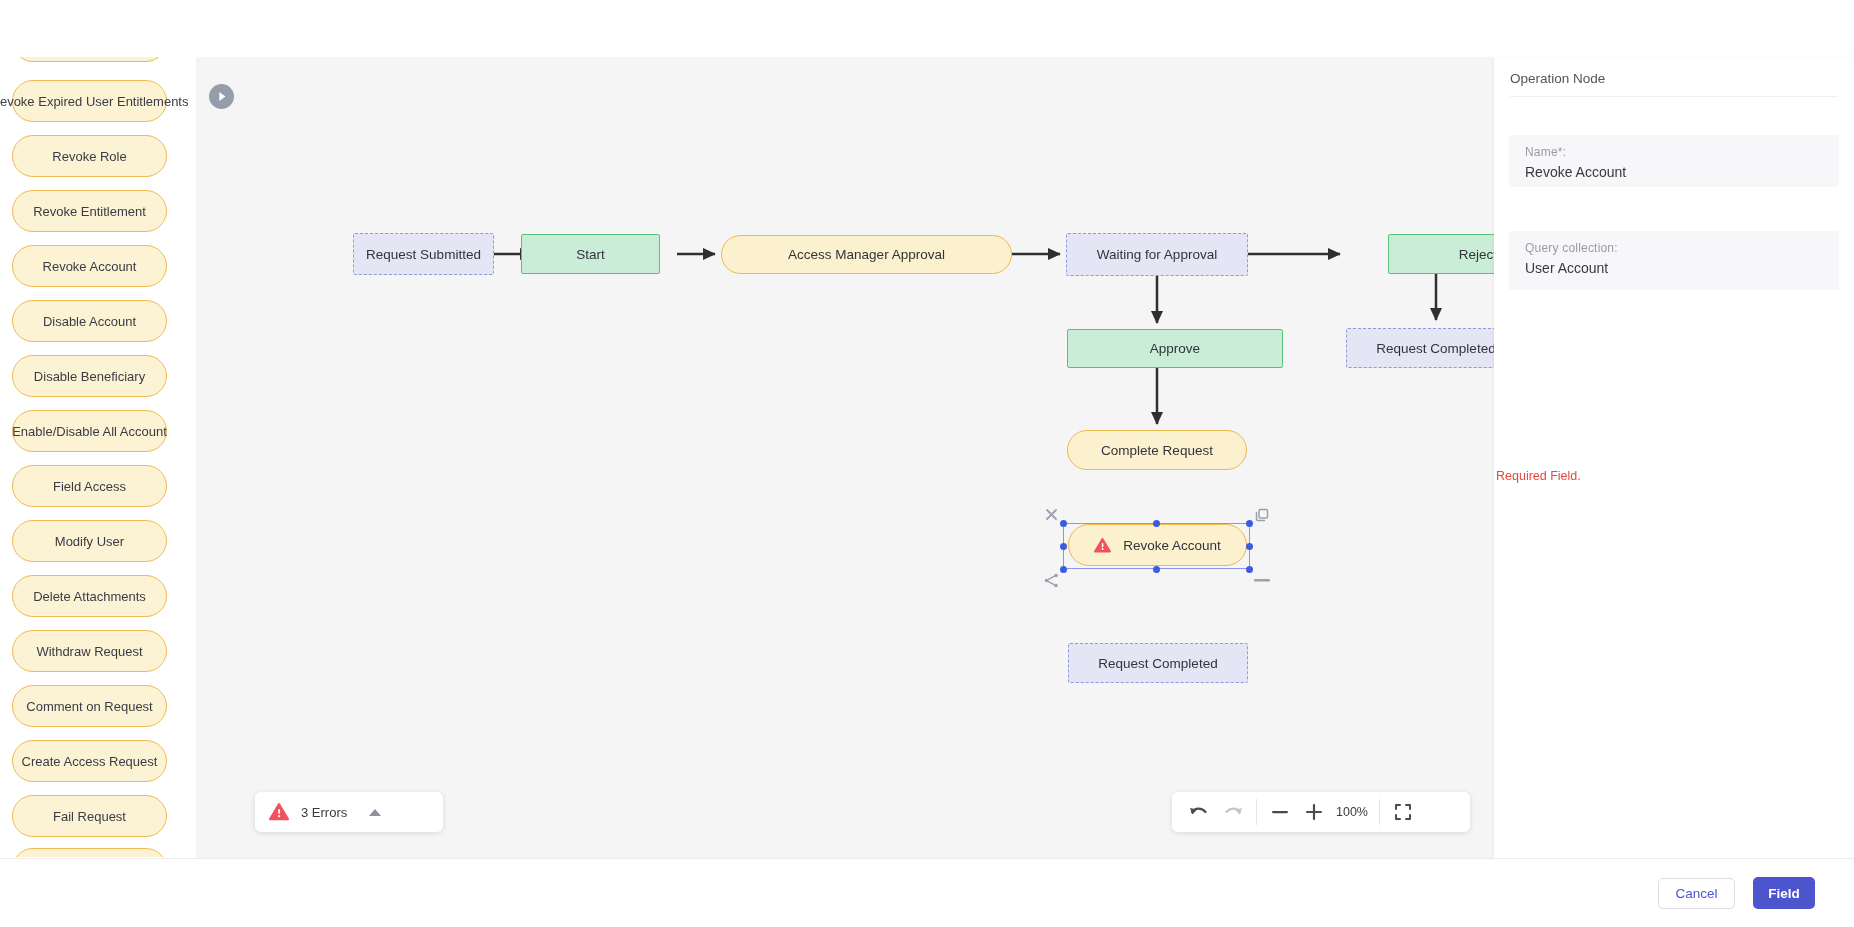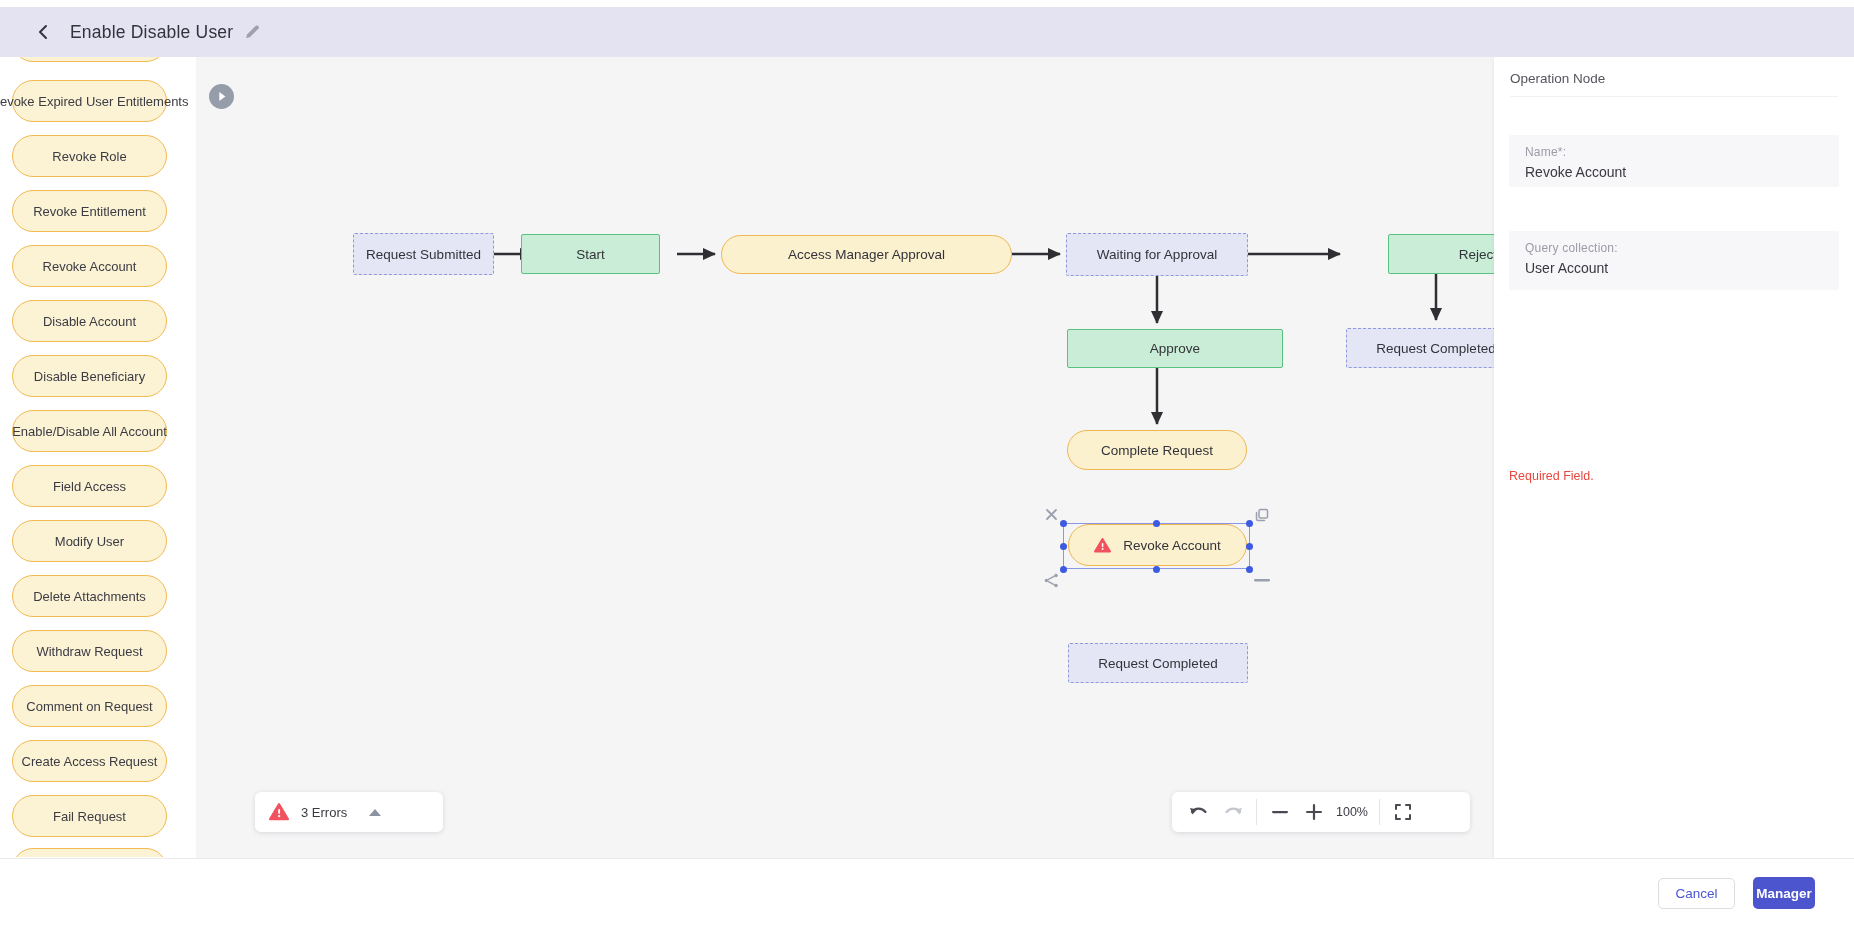--- a/index.html
+++ b/index.html
@@ -56,51 +56,38 @@
   .zoom-level { font-size:12.5px; color:#3a3a44; min-width:42px; text-align:center; }
 
   
   .panel { position:absolute; left:1494px; top:57px; width:360px; height:801px; background:#fff; z-index:2;
            box-shadow:-1px 0 3px rgba(60,60,90,.06); }
   .panel-head { margin:14px 16px 0 16px; padding-bottom:10px; border-bottom:1px solid #f0f0f4;
                 font-size:13.5px; color:#55555e; }
   .field-box { position:absolute; left:15px; width:330px; background:#f7f7f9; border-radius:2px; padding:10px 16px; cursor:text; }
   .field-label { font-size:12px; color:#9b9ba6; letter-spacing:.2px; }
   .field-value { font-size:14px; color:#38383f; margin-top:5px; }
-  .req-msg { position:absolute; left:15px; top:412px; font-size:12.5px; color:#e8473e; }
+  .req-msg { position:absolute; left:2px; top:412px; font-size:12.5px; color:#e8473e; }
 
   
   .footer { position:absolute; left:0; top:858px; width:100%; height:69px; background:#fff; border-top:1px solid #ebebee; z-index:6; }
   .btn-cancel { position:absolute; right:119px; top:19px; width:77px; height:31px; background:#fff;
                 border:1px solid #dcdce2; border-radius:5px; color:#4b55cf; font-size:13.5px; font-weight:400;
                 font-family:"Liberation Sans", sans-serif; cursor:pointer; }
   .btn-update { position:absolute; right:39px; top:18px; width:62px; height:32px; background:#4c55ce;
                 border:none; border-radius:5px; color:#fff; font-size:13.5px; font-weight:600;
                 font-family:"Liberation Sans", sans-serif; cursor:pointer; }
 </style>
 </head>
 <body>
 
 <div class="app">
 
   <div class="topstrip"></div>
 
-  <div class="header">
-    <button class="back-btn">
-      <svg width="14" height="16" viewBox="0 0 14 16">
-        <polyline points="10,2 4,8 10,14" fill="none" stroke="#33333d" stroke-width="2" stroke-linecap="round" stroke-linejoin="round"></polyline>
-      </svg>
-    </button>
-    <div class="page-title">Enable Disable User</div>
-    <button class="edit-btn">
-      <svg width="18" height="18" viewBox="0 0 18 18">
-        <path d="M3 15 L4 11.5 L12.5 3 C13.3 2.2 14.6 2.2 15.3 3 C16.1 3.8 16.1 5 15.3 5.8 L6.8 14.3 Z" fill="#a0a0ac"></path>
-      </svg>
-    </button>
-  </div>
 
   <div class="sidebar">
     <div class="pill" style="top:-37px"></div>
     <div class="pill" style="top:23px">Revoke Expired User Entitlements</div>
     <div class="pill" style="top:78px">Revoke Role</div>
     <div class="pill" style="top:133px">Revoke Entitlement</div>
     <div class="pill" style="top:188px">Revoke Account</div>
     <div class="pill" style="top:243px">Disable Account</div>
     <div class="pill" style="top:298px">Disable Beneficiary</div>
     <div class="pill" style="top:353px">Enable/Disable All Account</div>
@@ -268,16 +255,16 @@
       <div class="field-label">Query collection:</div>
       <div class="field-value">User Account</div>
     </div>
 
 
     <div class="req-msg">Required Field.</div>
   </div>
 
   <div class="footer">
     <button class="btn-cancel">Cancel</button>
-    <button class="btn-update">Manager</button>
+    <button class="btn-update">Field</button>
   </div>
 
 </div>
 
 </body></html>

